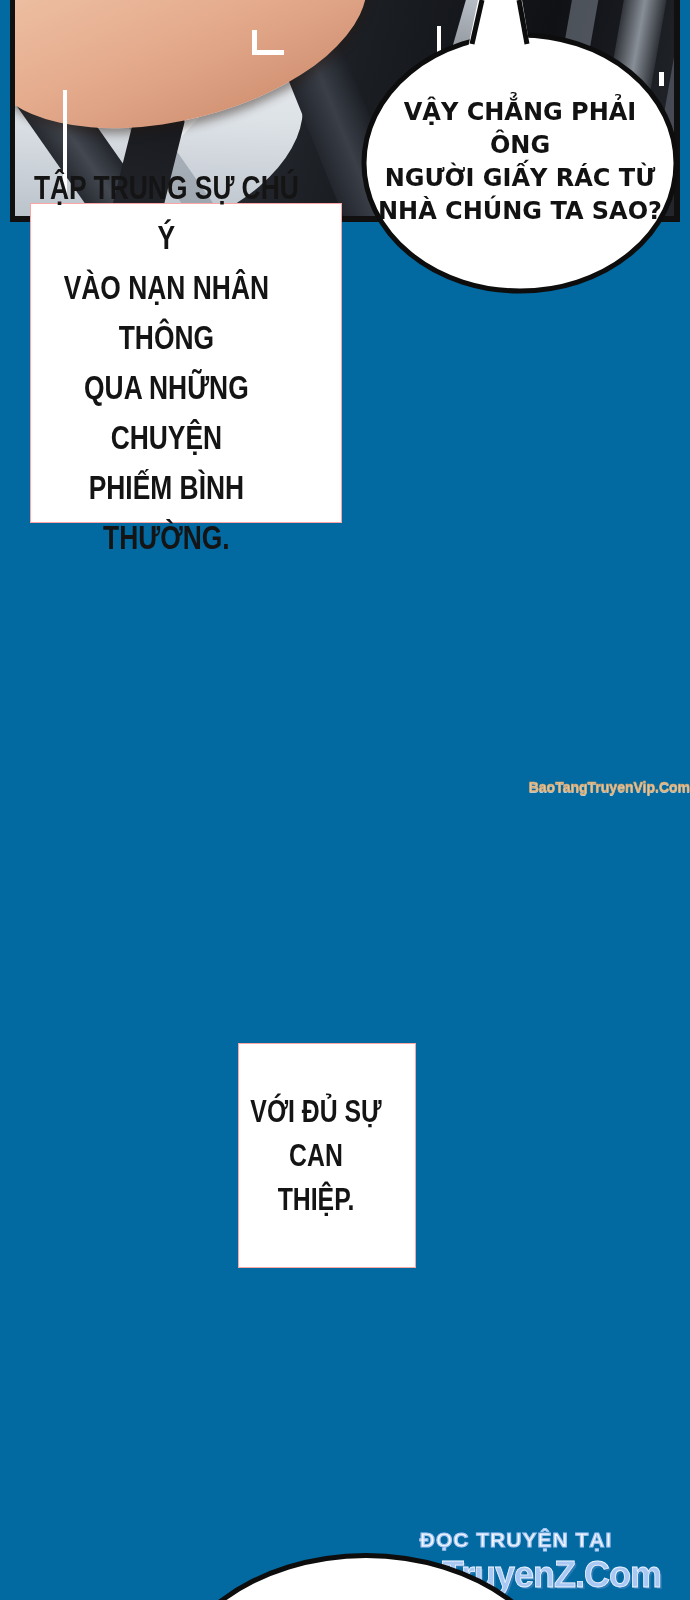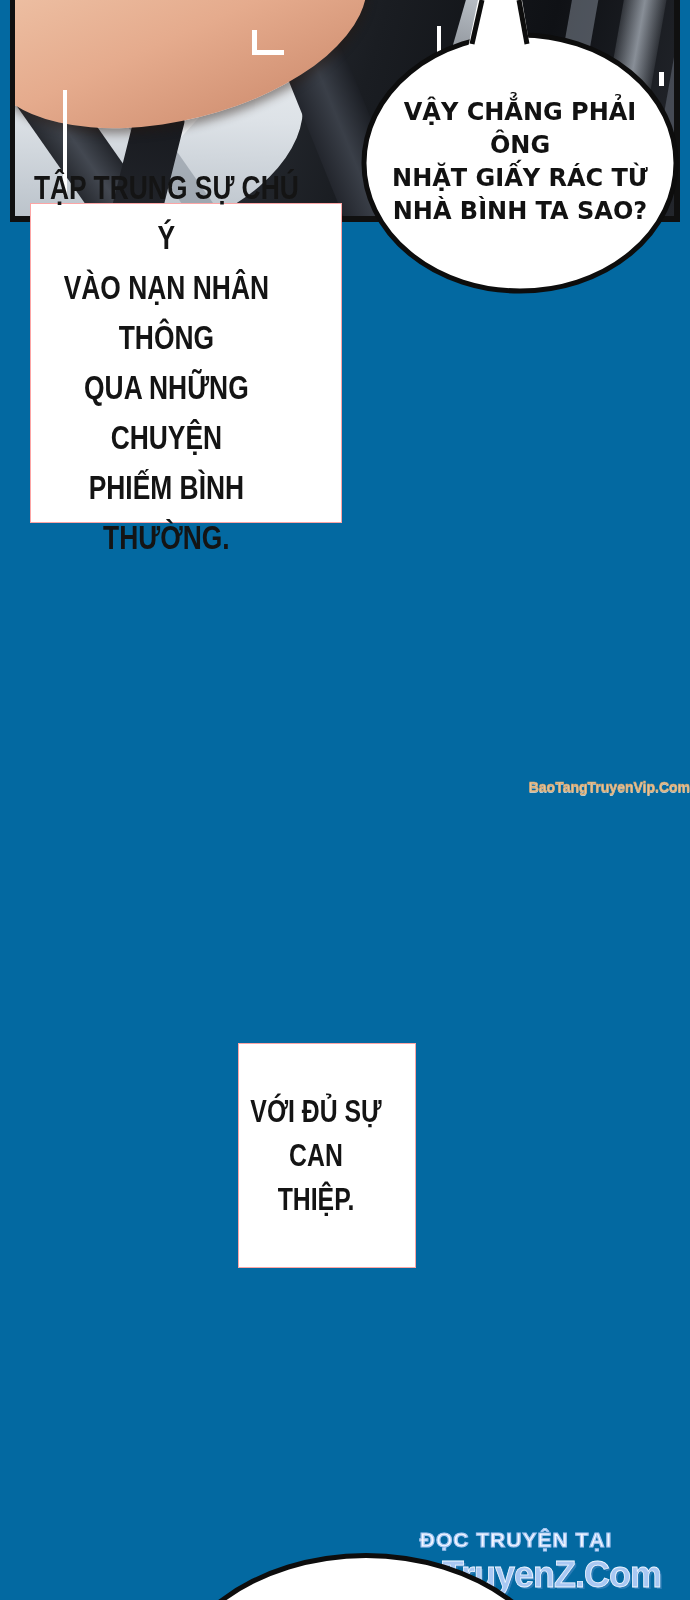--- a/index.html
+++ b/index.html
@@ -99,22 +99,22 @@
 
   <svg id="bubble-svg" width="332" height="300" viewBox="0 0 332 300">
     <ellipse cx="168" cy="163" rx="156" ry="128" fill="#ffffff" stroke="#0d0d0d" stroke-width="5"></ellipse>
     <polygon points="126,0 170,0 178,48 116,48" fill="#ffffff"></polygon>
     <line x1="130" y1="0" x2="120" y2="44" stroke="#0d0d0d" stroke-width="5"></line>
     <line x1="167" y1="0" x2="175" y2="44" stroke="#0d0d0d" stroke-width="5"></line>
   </svg>
 
   <div id="bubble-text">
     <div>VẬY CHẲNG PHẢI ÔNG</div>
-    <div>NHẶT GIẤY RÁC TỪ</div>
-    <div>NHÀ BÌNH TA SAO?</div>
+    <div>NGƯỜI GIẤY RÁC TỪ</div>
+    <div>NHÀ CHÚNG TA SAO?</div>
   </div>
 
   <div id="caption-top" class="caption">
     <div class="cap-inner">
       <div>TẬP TRUNG SỰ CHÚ Ý</div>
       <div>VÀO NẠN NHÂN THÔNG</div>
       <div>QUA NHỮNG CHUYỆN</div>
       <div>PHIẾM BÌNH THƯỜNG.</div>
     </div>
   </div>

